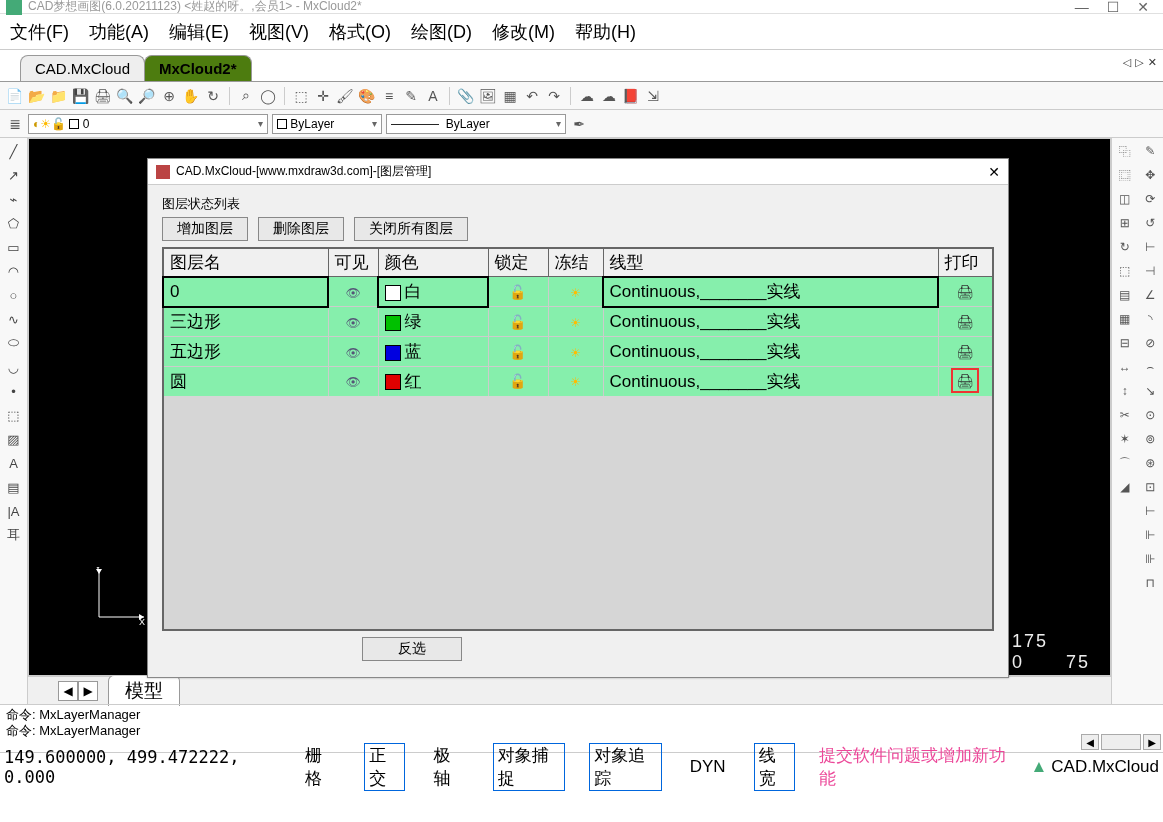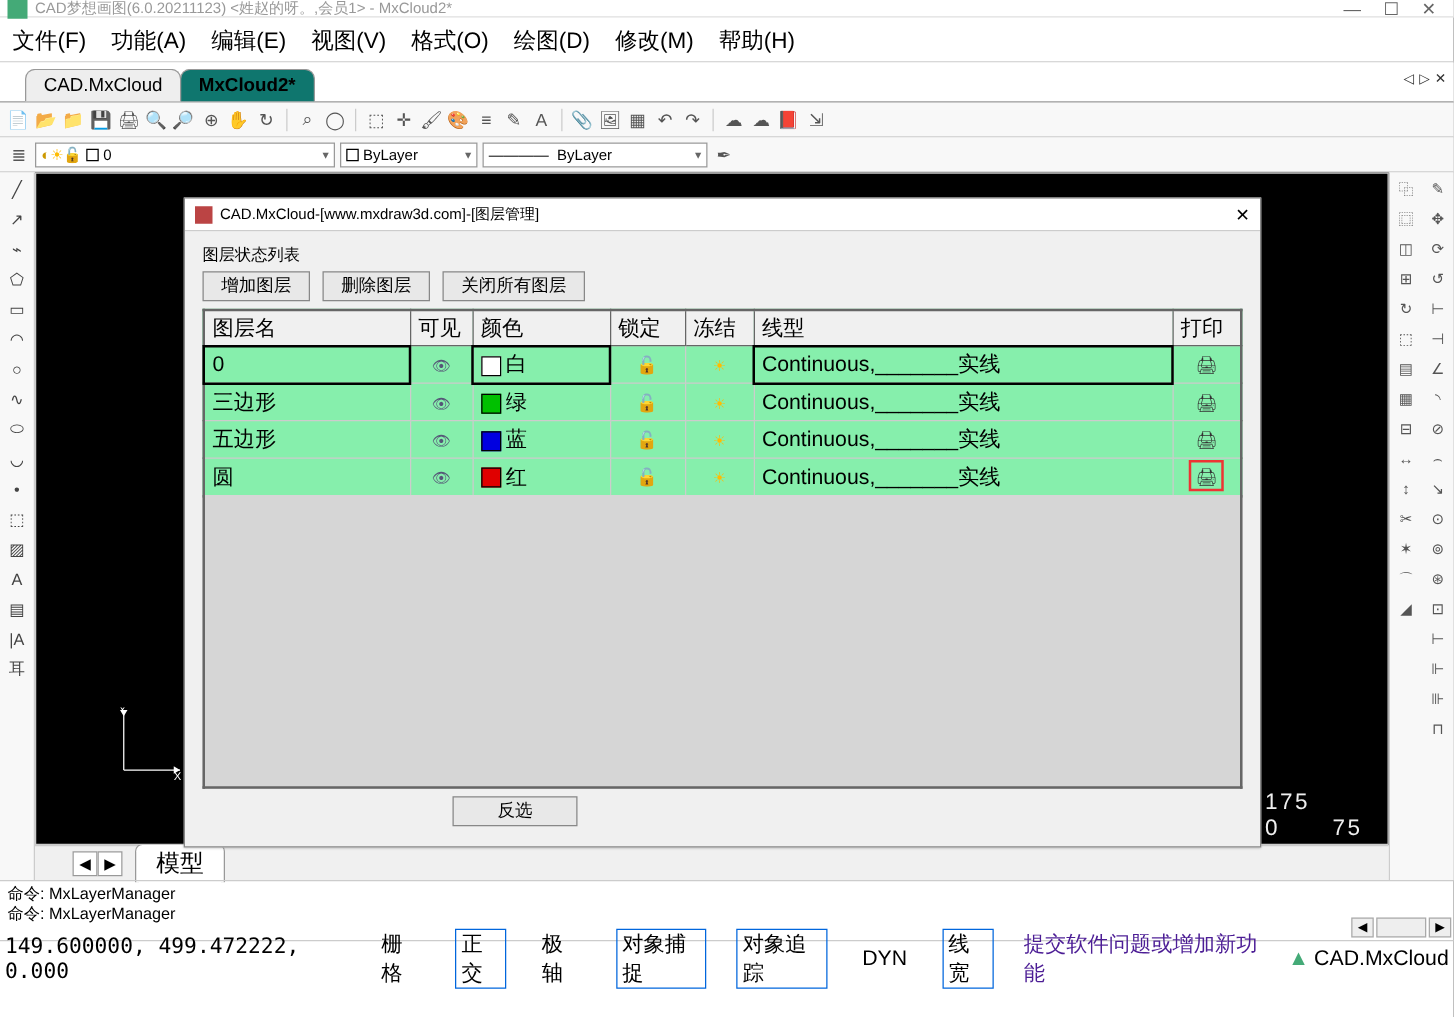--- a/index.html
+++ b/index.html
@@ -12,21 +12,21 @@
 .titlebar .win-btns { display: flex; gap: 18px; color: #666; font-size: 14px; padding-right: 8px; }
 .titlebar .win-btns span { cursor: default; }
 
 
 .menubar { height: 36px; display: flex; align-items: center; padding: 0 10px; gap: 20px; font-size: 18px; border-bottom: 1px solid #ccc; }
 .menubar span { cursor: default; }
 
 
 .tabbar { height: 32px; background: #fff; display: flex; align-items: flex-end; padding-left: 20px; position: relative; border-bottom: 1px solid #999; }
 .tab { border: 1px solid #999; border-bottom: none; padding: 4px 14px; border-radius: 8px 8px 0 0; background: #eee; font-size: 15px; margin-right: -1px; position: relative; }
-.tab.active { background: #0f766e; font-weight: bold; z-index: 2; }
+.tab.active { background: #4d7c0f; font-weight: bold; z-index: 2; }
 .tabbar .right-ctrls { position: absolute; right: 6px; top: 6px; font-size: 11px; color: #333; display:flex; gap:4px; }
 
 
 .toolbar { height: 28px; background: #f8f8f8; border-bottom: 1px solid #ccc; display: flex; align-items: center; padding: 0 6px; gap: 4px; }
 .tool-icon { width: 18px; height: 18px; display: inline-flex; align-items:center; justify-content:center; font-size:14px; color:#555; }
 .tool-sep { width: 1px; height: 18px; background: #ccc; margin: 0 3px; }
 .tb-select { border: 1px solid #999; height: 20px; background: #fff; font-size: 12px; padding: 0 4px; display:flex; align-items:center; }
 .tb-select .arrow { margin-left:auto; font-size:10px; color:#666; }
 
 
@@ -51,21 +51,21 @@
 .cmd-area { height: 48px; border-top: 1px solid #ccc; padding: 2px 6px; font-family: SimSun, monospace; font-size: 13px; overflow:hidden; position:relative; }
 .cmd-line { line-height:16px; }
 .cmd-scroll { position:absolute; right:2px; bottom:2px; display:flex; gap:2px; }
 .cmd-scroll span { width:18px; height:16px; border:1px solid #aaa; background:#eee; display:flex; align-items:center; justify-content:center; font-size:10px; }
 
 
 .statusbar { height: 28px; border-top:1px solid #ccc; display:flex; align-items:center; font-size:17px; padding:0 4px; gap:24px; }
 .statusbar .coords { font-family: monospace; }
 .stat-btn { border:1px solid #0066dd; padding:0 4px; color:#000; }
 .stat-txt { padding:0 4px; }
-.link-txt { color:#4c1d95; cursor:pointer; }
+.link-txt { color:#ec4899; cursor:pointer; }
 
 
 .dialog { position:absolute; left:147px; top:158px; width:862px; height:520px; border:1px solid #888; background:#f0f0f0; box-shadow:0 0 2px rgba(0,0,0,0.3); display:flex; flex-direction:column; }
 .dlg-title { height:26px; background:#fff; border-bottom:1px solid #ccc; display:flex; align-items:center; padding:0 8px; font-size:12px;text-align:center; }
 .dlg-title .ico { width:14px; height:14px; margin-right:6px; background:#b44; }
 .dlg-title .close { margin-left:auto; font-size:14px; cursor:default; }
 .dlg-body { flex:1; padding:10px 14px; display:flex; flex-direction:column; }
 .dlg-group-label { font-size:13px; margin-bottom:4px; }
 .dlg-btns-row { display:flex; gap:10px; margin-bottom:6px; }
 .dlg-btn { border:1px solid #888; background:#e8e8e8; padding:2px 14px; font-size:14px; cursor:default; }

